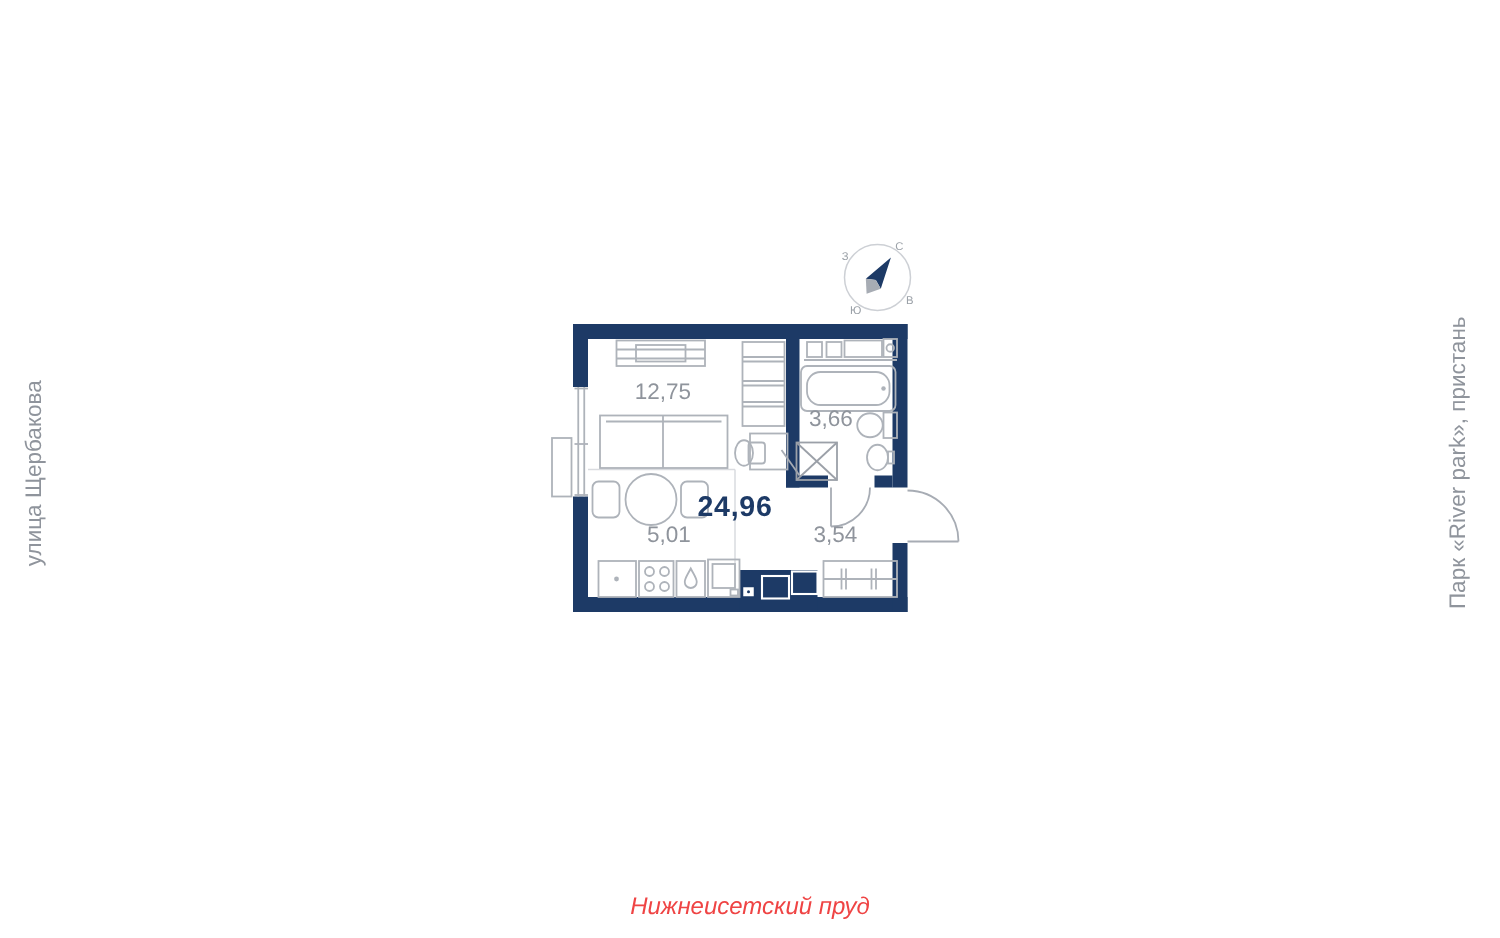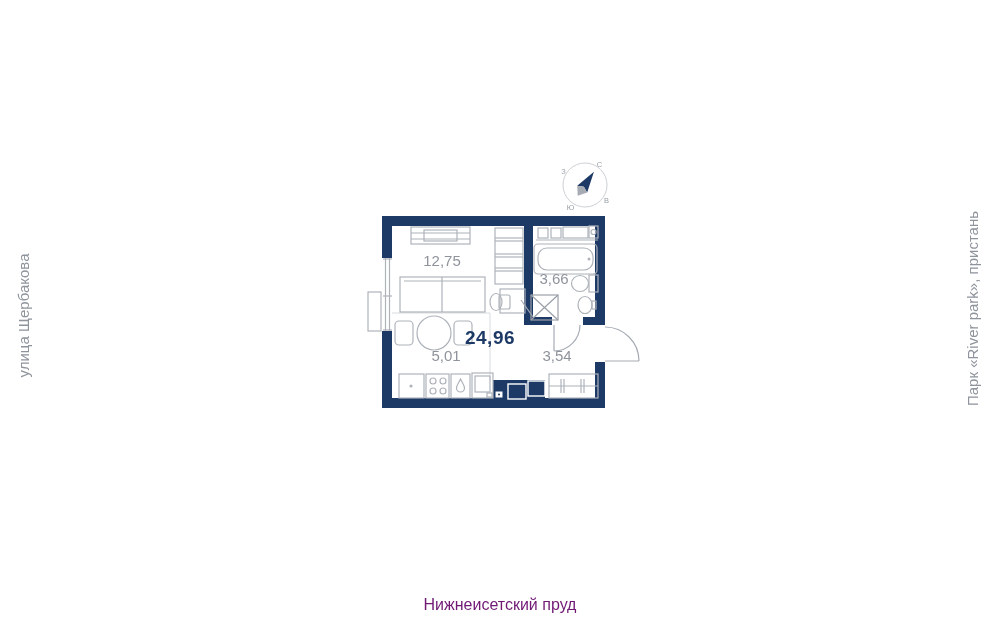--- a/index.html
+++ b/index.html
@@ -3,21 +3,21 @@
 <meta charset="utf-8">
 <style>
   html,body{margin:0;padding:0;background:#fff;}
   .canvas{position:relative;width:1000px;height:625px;background:#ffffff;overflow:hidden;
           font-family:"Liberation Sans", sans-serif;}
   .side-label{position:absolute;color:#8f949c;font-size:15px;text-align:center;
               white-space:nowrap;transform:rotate(-90deg);}
   .side-label.left{width:220px;left:-87px;top:307px;}
   .side-label.right{width:260px;left:842px;top:300px;}
   .bottom-label{position:absolute;left:0;top:596px;width:1000px;text-align:center;
-                color:#701a75;font-size:16px;}
+                color:#ef4444;font-size:16px;font-style:italic;}
   svg text{font-family:"Liberation Sans", sans-serif;}
   .area-txt{fill:#8f949c;font-size:15px;}
   .total-txt{fill:#1d3a66;font-size:19px;font-weight:bold;letter-spacing:.5px;}
   .compass-letter{fill:#9aa0a7;font-size:7.5px;}
   .f{fill:none;stroke:#aeb3ba;stroke-width:1.2;}
   .f2{fill:none;stroke:#9ba0a8;stroke-width:1.2;}
   .zone{stroke:#d9dbdf;stroke-width:1;}
   .door{fill:none;stroke:#a7acb4;stroke-width:1.2;}
   .wall{fill:#1d3a66;}
 </style>

